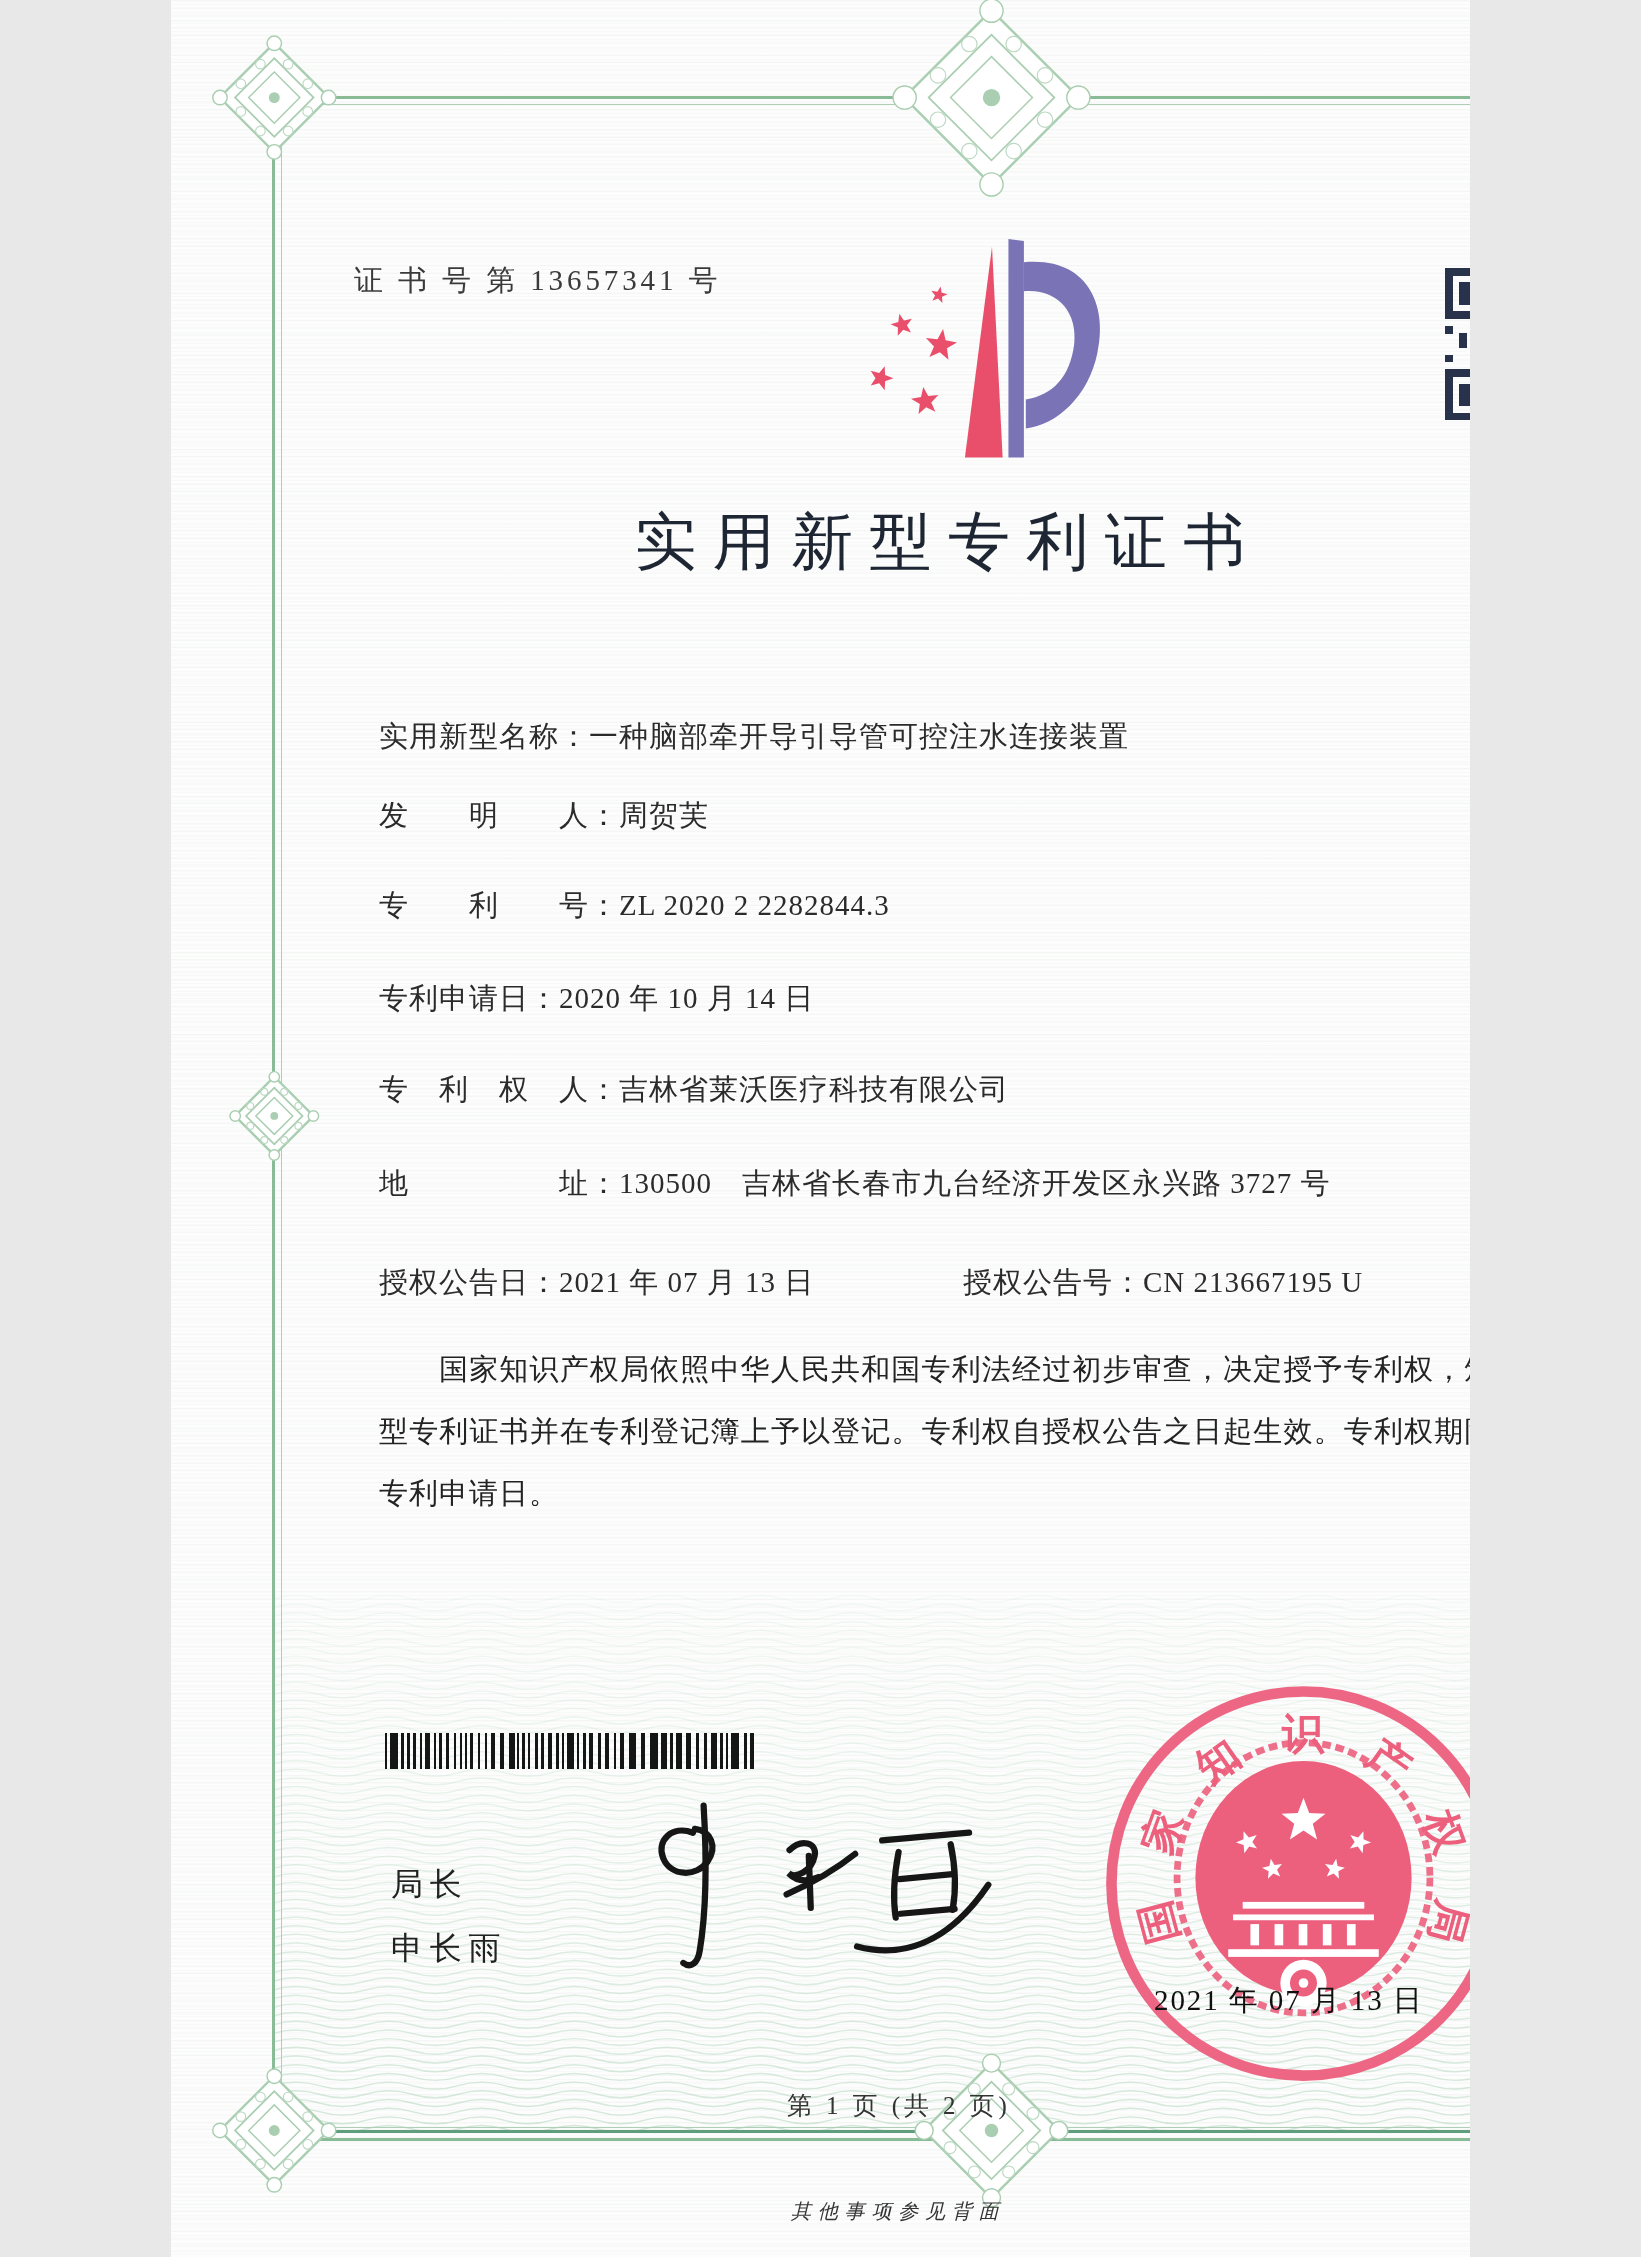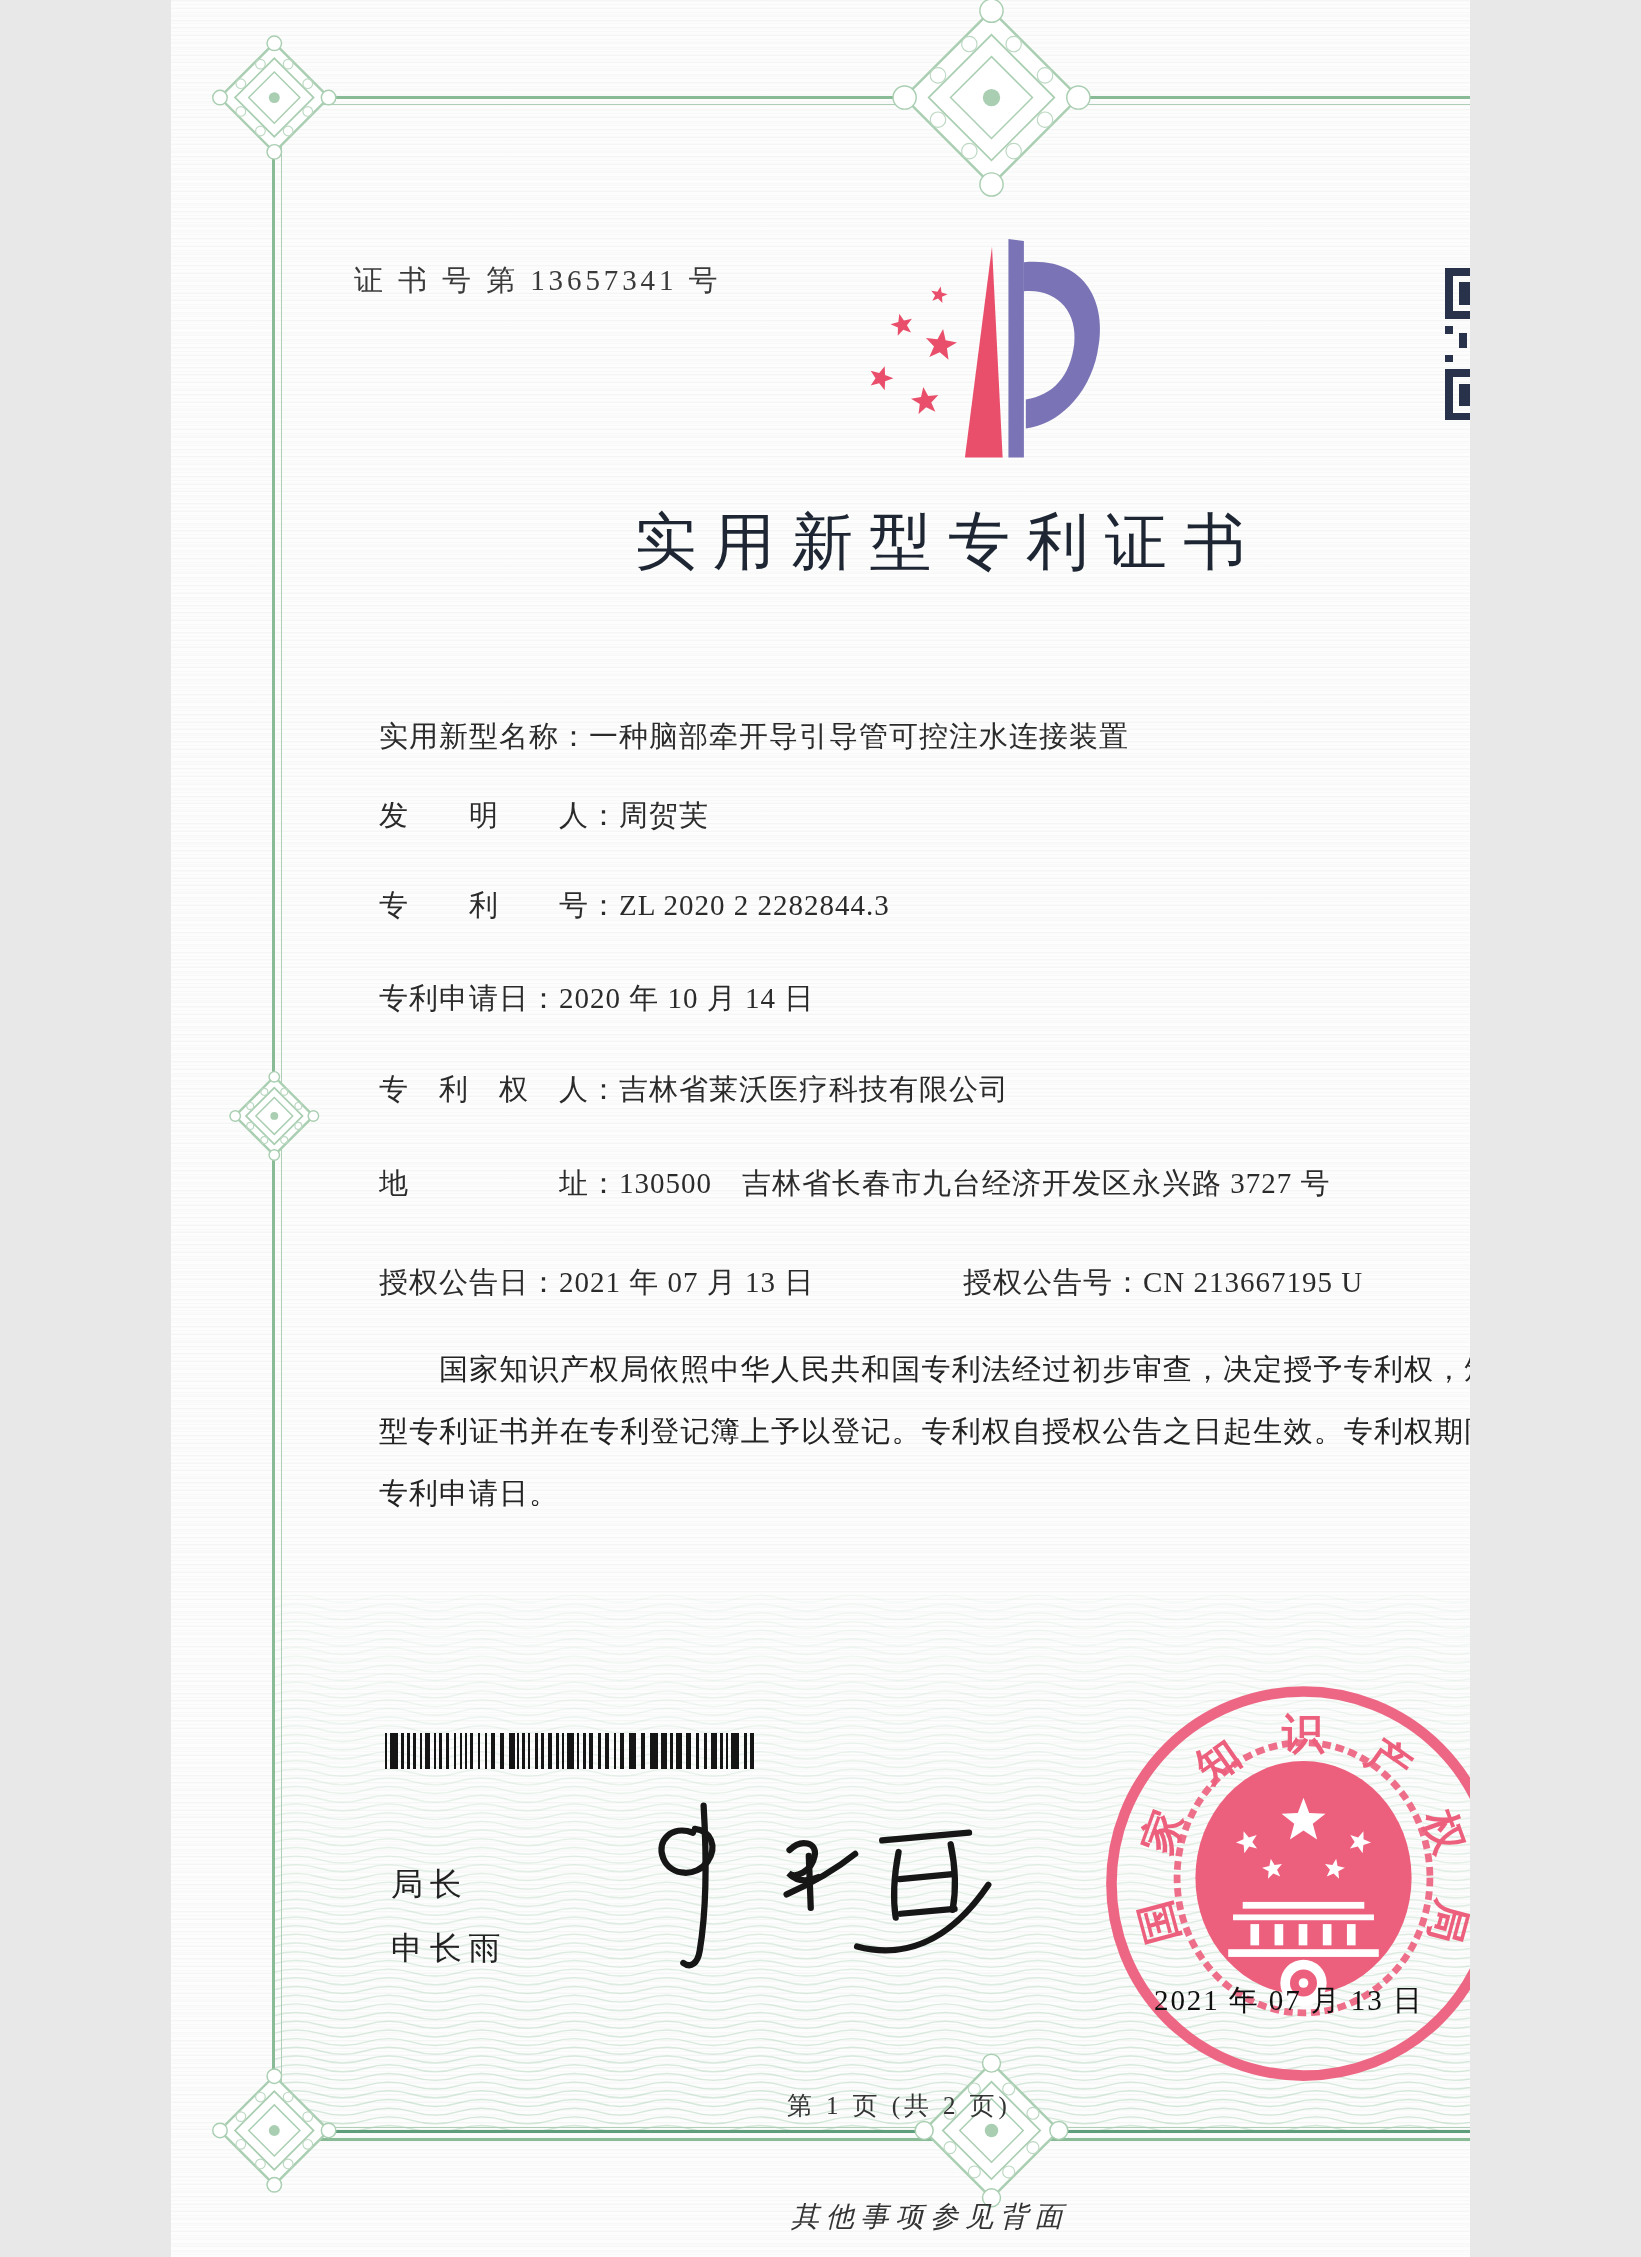--- a/index.html
+++ b/index.html
@@ -27,21 +27,21 @@
   .row-grant{top:1263px;}
   .grant-no{position:absolute;left:584px;top:0px;}
 
   .body-text{position:absolute;left:208px;top:1338px;width:1236px;font-size:29px;
              line-height:62px;text-align:justify;color:#232323;letter-spacing:1px;}
   .body-text p{margin:0;text-indent:60px;}
 
   .signer{position:absolute;left:220px;top:1852px;font-size:32px;letter-spacing:6.8px;line-height:64px;color:#222;}
   .seal-date{position:absolute;left:983px;top:1981px;font-size:29px;letter-spacing:1.9px;color:#101010;z-index:6;}
   .page-info{position:absolute;left:616px;top:2089px;font-size:25px;letter-spacing:3.9px;color:#333;}
-  .back-note{position:absolute;left:620px;top:2198px;font-size:28px;letter-spacing:6.8px;color:#333;font-style:italic;}
+  .back-note{position:absolute;left:620px;top:2198px;font-size:20px;letter-spacing:6.8px;color:#333;font-style:italic;}
 
   #seal-box{position:absolute;left:925px;top:1678px;width:415px;height:415px;z-index:5;}
   #seal-box .seal-char{position:absolute;width:44px;height:44px;font-size:42px;font-weight:bold;
       color:#ec5f7d;text-align:center;line-height:44px;}
   #logo-box{position:absolute;left:676px;top:235px;width:261px;height:237px;}
   #qr-box{position:absolute;left:1274px;top:268px;width:152px;height:152px;}
   #barcode-box{position:absolute;left:214px;top:1733px;width:375px;height:36px;}
   #signature-box{position:absolute;left:439px;top:1794px;width:415px;height:198px;z-index:4;}
   #waves-svg{left:102px;top:1593px;z-index:0;}
   #ornaments-svg{left:0;top:0;z-index:2;pointer-events:none;}

